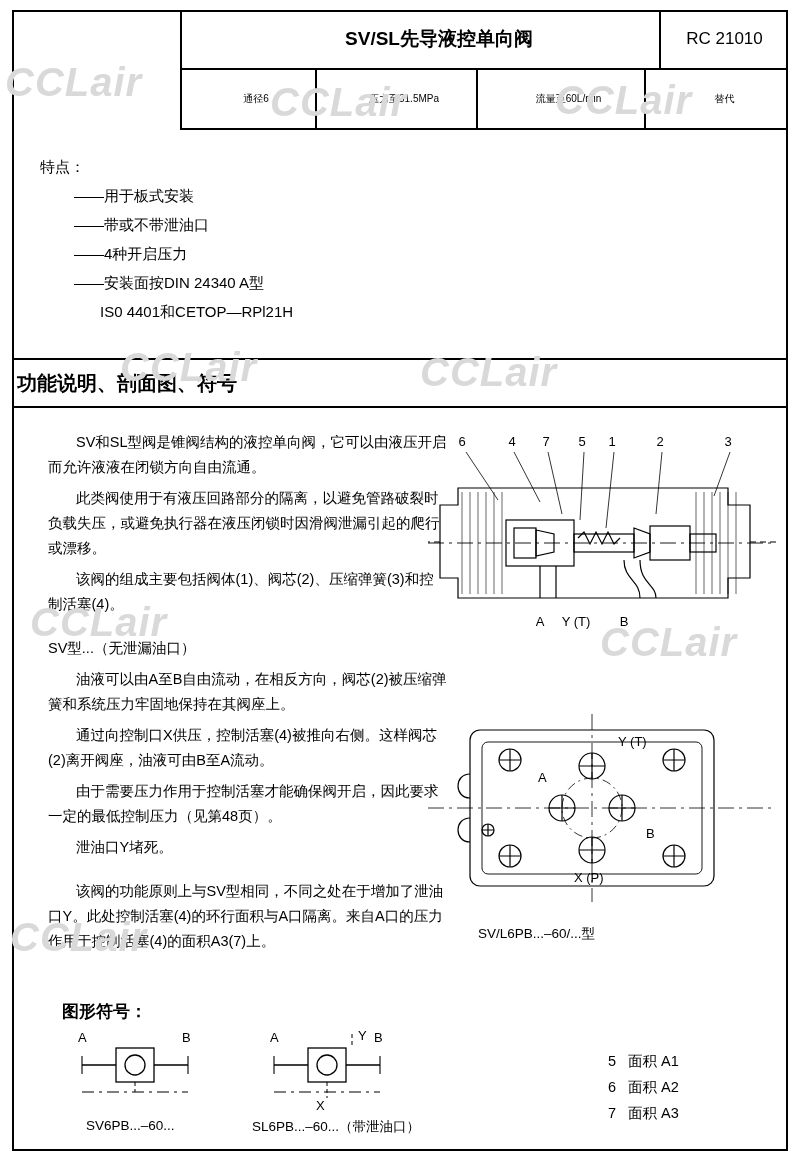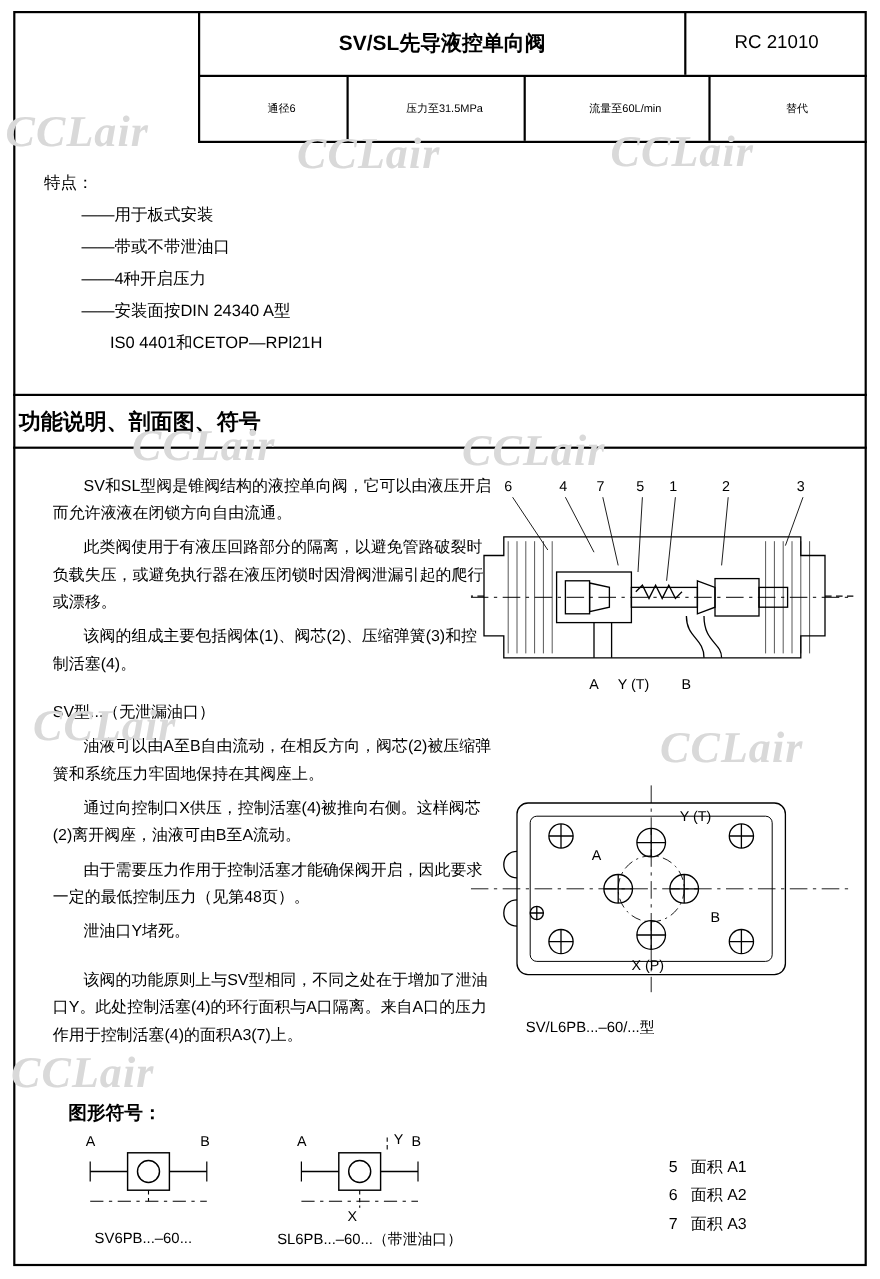--- a/index.html
+++ b/index.html
@@ -15,31 +15,30 @@
     position: relative;
     width: 800px;
     height: 1163px;
     margin: 0 auto;
     background: #fff;
     overflow: hidden;
   }
   
   .wm {
     position: absolute;
-    font-family: Liberation Serif, serif;
+    font-family: Liberation Sans, sans-serif;
     font-size: 40px;
     font-style: italic;
     font-weight: bold;
     color: #d9d9d9;
     letter-spacing: 1px;
     pointer-events: none;
     user-select: none;
     white-space: nowrap;
     z-index: 5;
-    margin-top: 36px;
   }
   
   .frame {
     position: absolute;
     left: 12px;
     top: 10px;
     width: 776px;
     height: 1141px;
     border: 2px solid #000;
     box-sizing: border-box;
@@ -56,20 +55,21 @@
   .hdr-row1 {
     position: absolute;
     left: 168px;
     top: 0;
     width: 608px;
     height: 60px;
     box-sizing: border-box;
     border-bottom: 2px solid #000;
     border-left: 2px solid #000;
     display: flex;
+    padding-left: 37px;
   }
   .hdr-title {
     flex: 0 0 442px;
     display: flex;
     align-items: center;
     justify-content: center;
     font-size: 19px;
     font-weight: bold;
     border-right: 2px solid #000;
     box-sizing: border-box;

